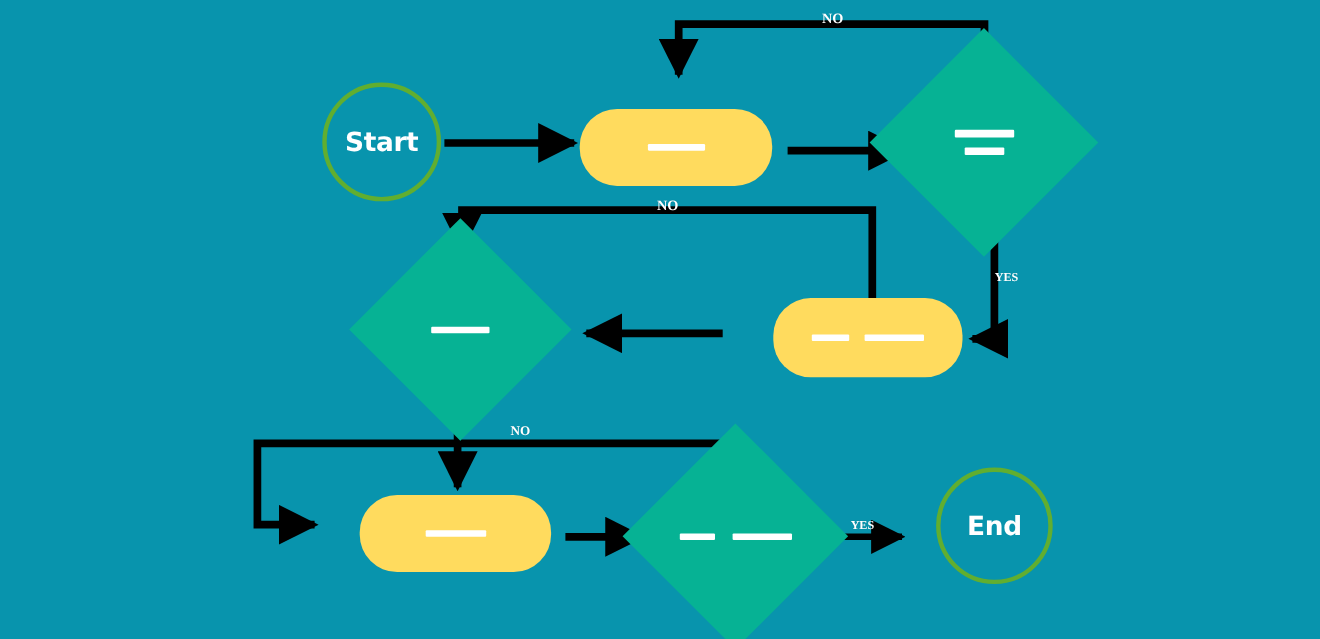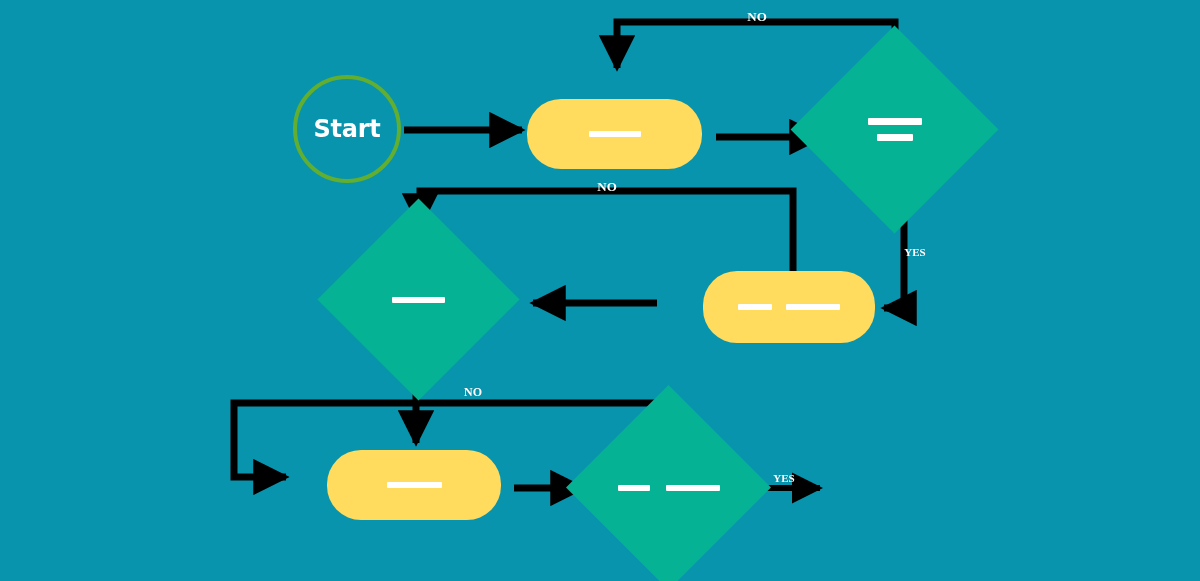--- a/index.html
+++ b/index.html
@@ -186,20 +186,23 @@
   </div>
 
   <div class="node decision" style="left:596px; top:415px; width:145px; height:145px;">
     <div class="diamond-shape" style="background:#06b294;"></div>
     <div class="diamond-content row">
       <span class="redaction" style="width:32px; height:6px;"></span>
       <span class="redaction" style="width:54px; height:6px;"></span>
     </div>
   </div>
 
+  <div class="node terminator" style="left:851px; top:425px; width:106px; height:106px; border:4px solid #61ae30;">
+    <span class="node-label" style="font-size:24px;">End</span>
+  </div>
 
   <span class="edge-label" style="left:757px; top:17px; font-size:13px;">NO</span>
   <span class="edge-label" style="left:915px; top:252px; font-size:11px;">YES</span>
   <span class="edge-label" style="left:607px; top:187px; font-size:13px;">NO</span>
   <span class="edge-label" style="left:473px; top:392px; font-size:12px;">NO</span>
   <span class="edge-label" style="left:784px; top:478px; font-size:11px;">YES</span>
 
 </div>
 
 </body></html>

